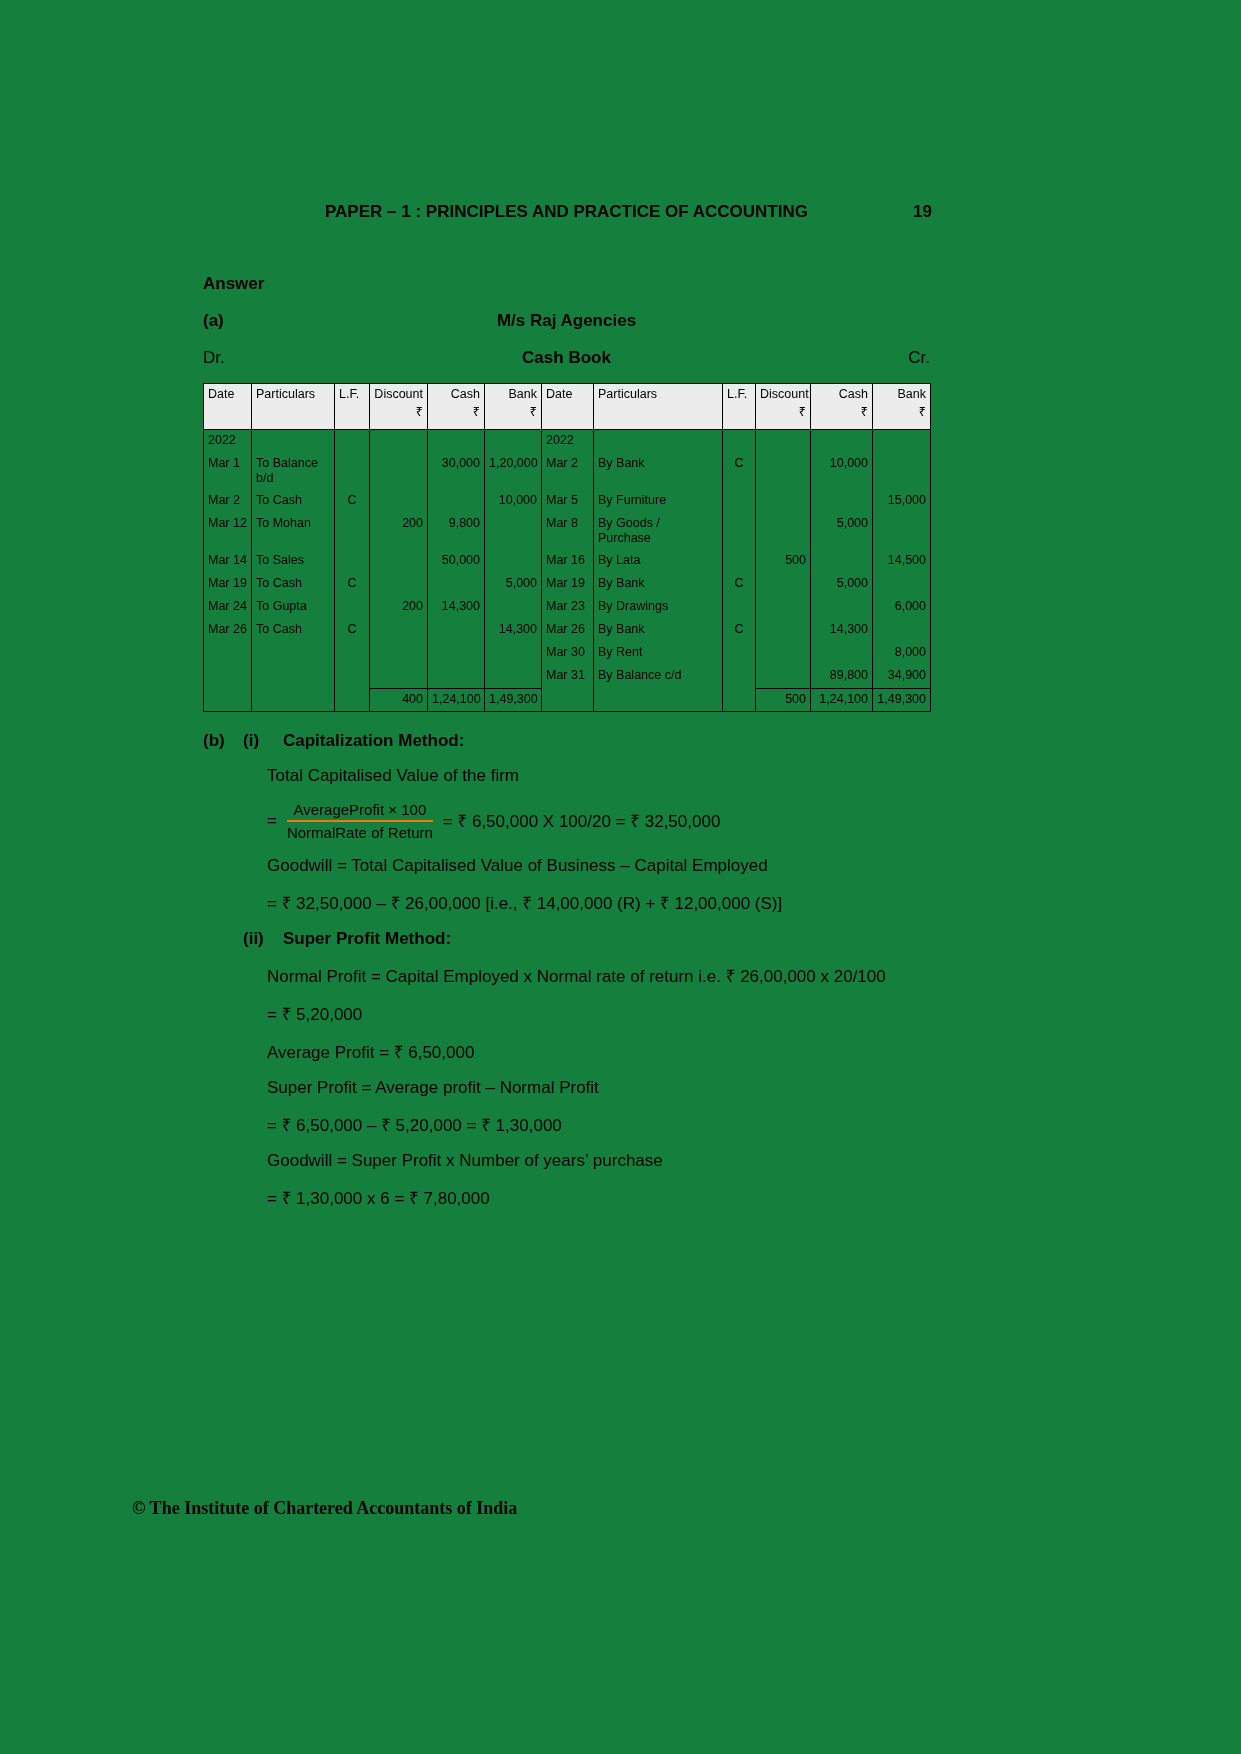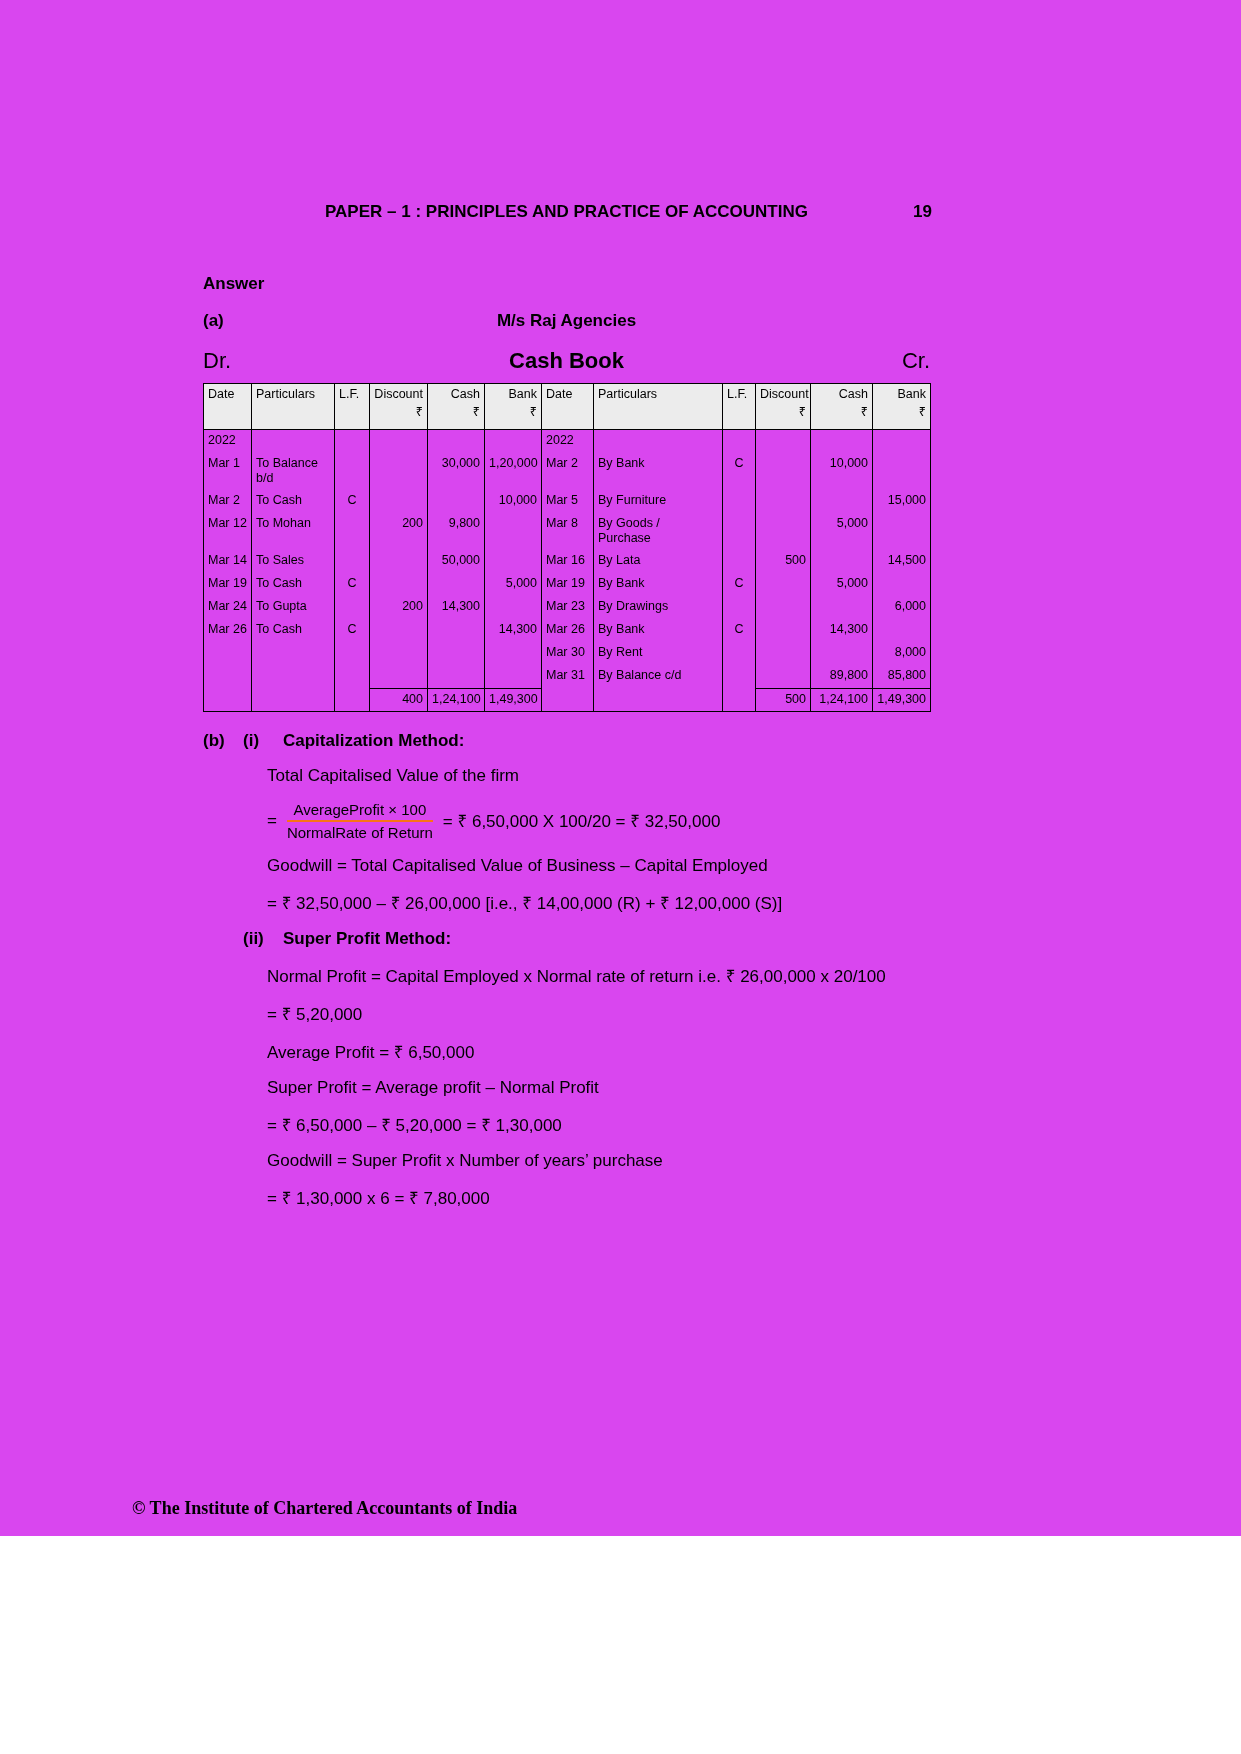--- a/index.html
+++ b/index.html
@@ -1,41 +1,41 @@
 <!DOCTYPE html>
 <html><head>
 <meta charset="utf-8">
 <style>
   * { margin:0; padding:0; box-sizing:border-box; }
   html,body { background:#ffffff; }
   .page {
     position:relative;
-    width:1241px; height:1536px;
-    background:#d946ef;
+    width:1241px; height:1754px;
+    background:#15803d;
     color:#000;
     font-family:"Liberation Sans", sans-serif;
     overflow:hidden;
   }
   .content {
     position:absolute;
     left:203px; top:202px;
     width:727px;
   }
   
   .header-row { position:relative; height:22px; font-weight:bold; font-size:17px; }
   .header-title { position:absolute; left:0; right:0; text-align:center; }
   .page-number { position:absolute; right:-2px; top:0; }
   
   .answer-label { margin-top:50px; font-weight:bold; font-size:17px; }
   
   .company-row { position:relative; margin-top:17px; height:22px; font-size:17px; }
   .part-a { position:absolute; left:0; font-weight:bold; }
   .company-name { position:absolute; left:0; right:0; text-align:center; font-weight:bold; }
   
-  .drcr-row { position:relative; margin-top:15px; height:22px; font-size:22px; }
+  .drcr-row { position:relative; margin-top:15px; height:22px; font-size:17px; }
   .dr-label { position:absolute; left:0; }
   .book-title { position:absolute; left:0; right:0; text-align:center; font-weight:bold; }
   .cr-label { position:absolute; right:0; }
   
   table.cashbook {
     margin-top:13px;
     width:727px;
     border-collapse:collapse;
     table-layout:fixed;
     border:1px solid #000;
@@ -303,21 +303,21 @@
             <td class="c-part"></td>
             <td class="c-lf"></td>
             <td class="c-amt"></td>
             <td class="c-amt"></td>
             <td class="c-amt"></td>
             <td class="c-date">Mar 31</td>
             <td class="c-part">By Balance c/d</td>
             <td class="c-lf"></td>
             <td class="c-amt"></td>
             <td class="c-amt">89,800</td>
-            <td class="c-amt">85,800</td>
+            <td class="c-amt">34,900</td>
           </tr>
           <tr>
             <td class="c-date"></td>
             <td class="c-part"></td>
             <td class="c-lf"></td>
             <td class="c-amt total-line">400</td>
             <td class="c-amt total-line">1,24,100</td>
             <td class="c-amt total-line">1,49,300</td>
             <td class="c-date"></td>
             <td class="c-part"></td>

